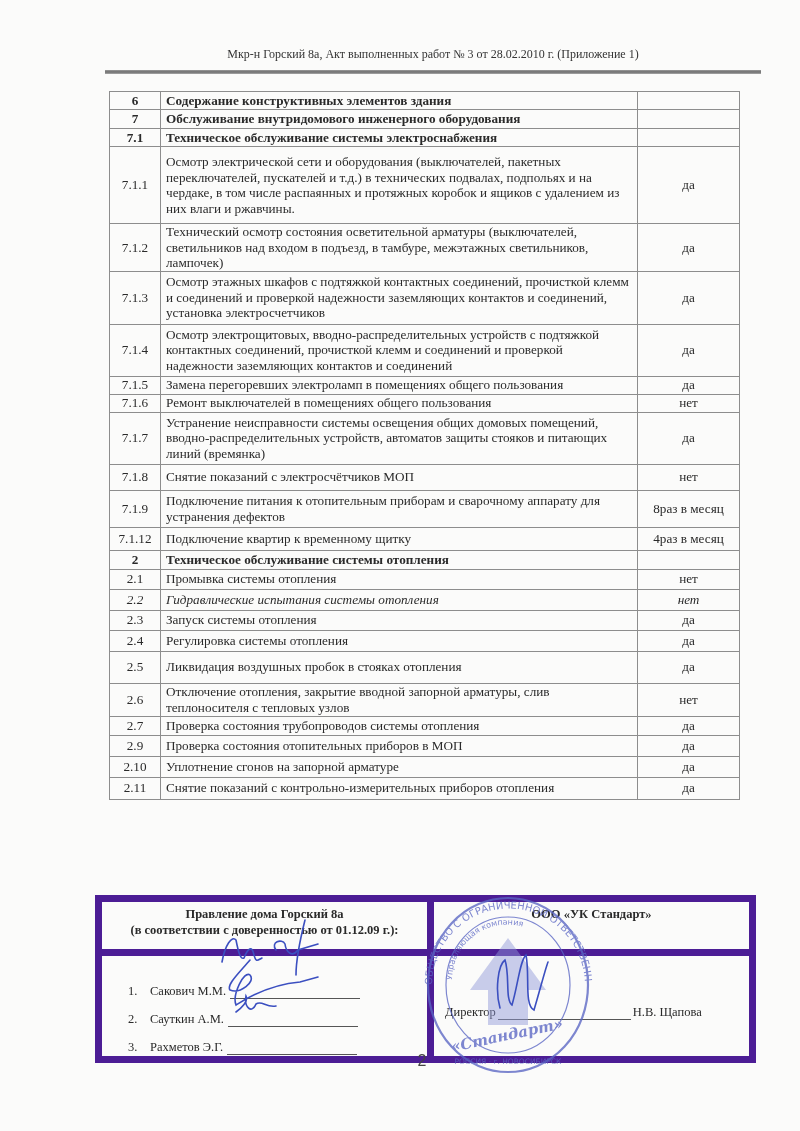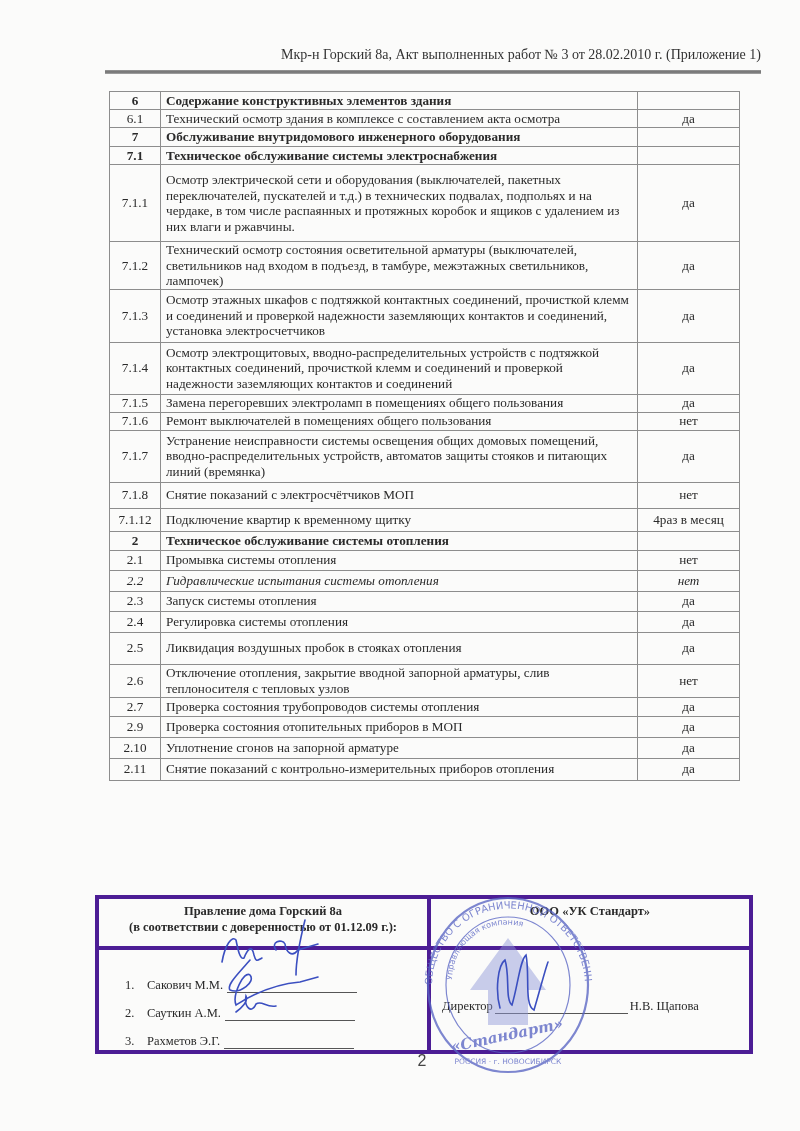--- a/index.html
+++ b/index.html
@@ -4,21 +4,21 @@
 <style>
   html, body { margin: 0; padding: 0; }
   body {
     width: 800px; height: 1131px; position: relative; overflow: hidden;
     background: #fbfbfa;
     font-family: "Liberation Serif", "DejaVu Serif", serif;
     color: #2a2a2a;
   }
   .page-header {
     position: absolute; left: 105px; top: 47px; width: 656px;
-    text-align: right; font-size: 14px; color: #333;
+    text-align: center; font-size: 12px; color: #333;
   }
   .header-rule {
     position: absolute; left: 105px; top: 70px; width: 656px; height: 4px;
     background: linear-gradient(#9c9c9c, #6e6e6e 50%, #a9a9a9);
   }
   table.works {
     position: absolute; left: 109px; top: 91px; width: 630px;
     border-collapse: collapse; table-layout: fixed;
     font-size: 13.2px; line-height: 15.5px;
   }
@@ -28,21 +28,21 @@
   table.works td.num { text-align: center; padding: 0 2px; }
   table.works td.val { text-align: center; padding: 0 2px; }
   table.works tr.section td { font-weight: bold; }
   col.c1 { width: 51px; } col.c2 { width: 477px; } col.c3 { width: 102px; }
 
   table.signs {
     position: absolute; left: 95px; top: 895px; width: 654px; height: 140px;
     border-collapse: collapse; table-layout: fixed;
     font-size: 12.5px;
   }
-  table.signs td { border: 4px solid #4c1d95; vertical-align: top; }
+  table.signs td { border: 7px solid #4c1d95; vertical-align: top; }
   table.signs tr.head td {
     height: 42px; text-align: center; font-weight: bold; padding-top: 4px; line-height: 16px;
   }
   .sign-list { padding: 14px 0 0 25px; }
   .sign-line { display: flex; align-items: flex-end; height: 28px; }
   .sign-line .n { width: 22px; }
   .sign-line .nm { white-space: nowrap; }
   .sign-line .blank { flex: 0 0 130px; border-bottom: 1px solid #555; margin-left: 4px; height: 13px; }
   .dir-line { display: flex; align-items: flex-end; margin: 48px 0 0 10px; text-align: right; }
   .dir-line .blank { width: 133px; border-bottom: 1px solid #555; height: 13px; margin: 0 2px; }
@@ -63,25 +63,20 @@
       <col class="c1">
       <col class="c2">
       <col class="c3">
     </colgroup>
   <tbody id="works-body">
       <tr class="section" style="height: 18px;">
         <td class="num">6</td>
         <td class="desc">Содержание конструктивных элементов здания</td>
         <td class="val"></td>
       </tr>
-      <tr style="height: 18px;">
-        <td class="num">6.1</td>
-        <td class="desc">Технический осмотр здания в комплексе с составлением акта осмотра</td>
-        <td class="val">да</td>
-      </tr>
       <tr class="section" style="height: 19px;">
         <td class="num">7</td>
         <td class="desc">Обслуживание внутридомового инженерного оборудования</td>
         <td class="val"></td>
       </tr>
       <tr class="section" style="height: 18px;">
         <td class="num">7.1</td>
         <td class="desc">Техническое обслуживание системы электроснабжения</td>
         <td class="val"></td>
       </tr>
@@ -117,20 +112,25 @@
       </tr>
       <tr style="height: 52px;">
         <td class="num">7.1.7</td>
         <td class="desc">Устранение неисправности системы освещения общих домовых помещений, вводно-распределительных устройств, автоматов защиты стояков и питающих линий (времянка)</td>
         <td class="val">да</td>
       </tr>
       <tr style="height: 26px;">
         <td class="num">7.1.8</td>
         <td class="desc">Снятие показаний с электросчётчиков МОП</td>
         <td class="val">нет</td>
+      </tr>
+      <tr style="height: 37px;">
+        <td class="num">7.1.9</td>
+        <td class="desc">Подключение питания к отопительным приборам и сварочному аппарату для устранения дефектов</td>
+        <td class="val">8раз в месяц</td>
       </tr>
       <tr style="height: 23px;">
         <td class="num">7.1.12</td>
         <td class="desc">Подключение квартир к временному щитку</td>
         <td class="val">4раз в месяц</td>
       </tr>
       <tr class="section" style="height: 19px;">
         <td class="num">2</td>
         <td class="desc">Техническое обслуживание системы отопления</td>
         <td class="val"></td>

